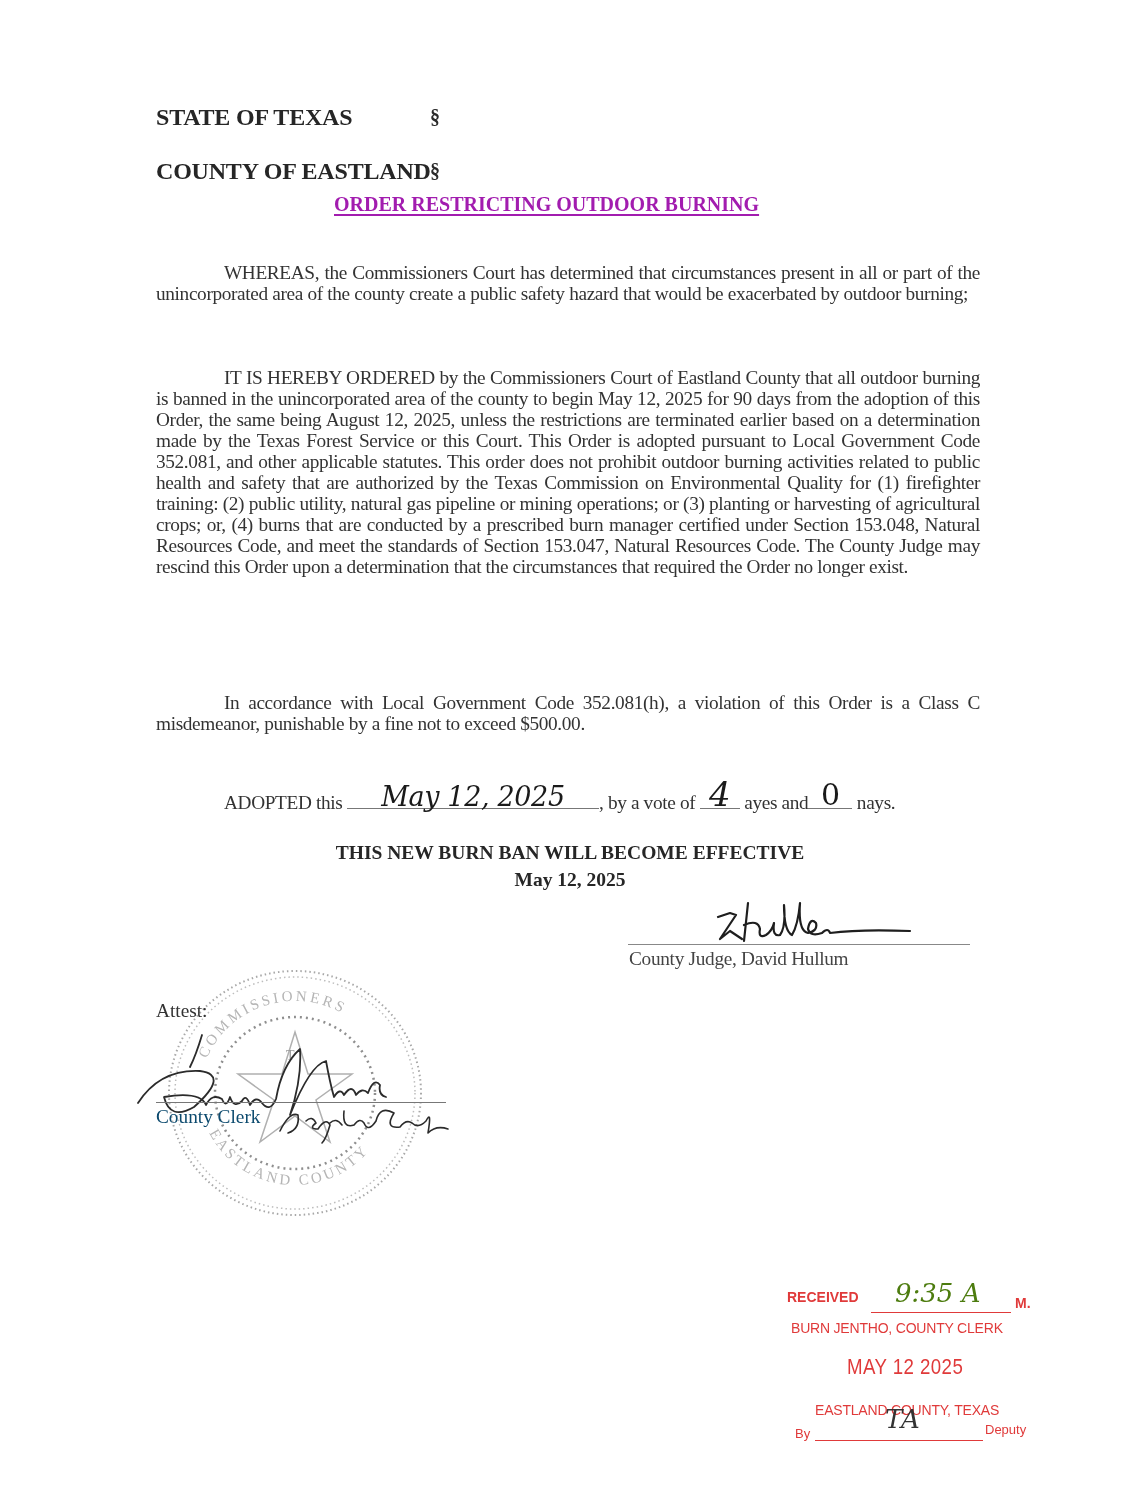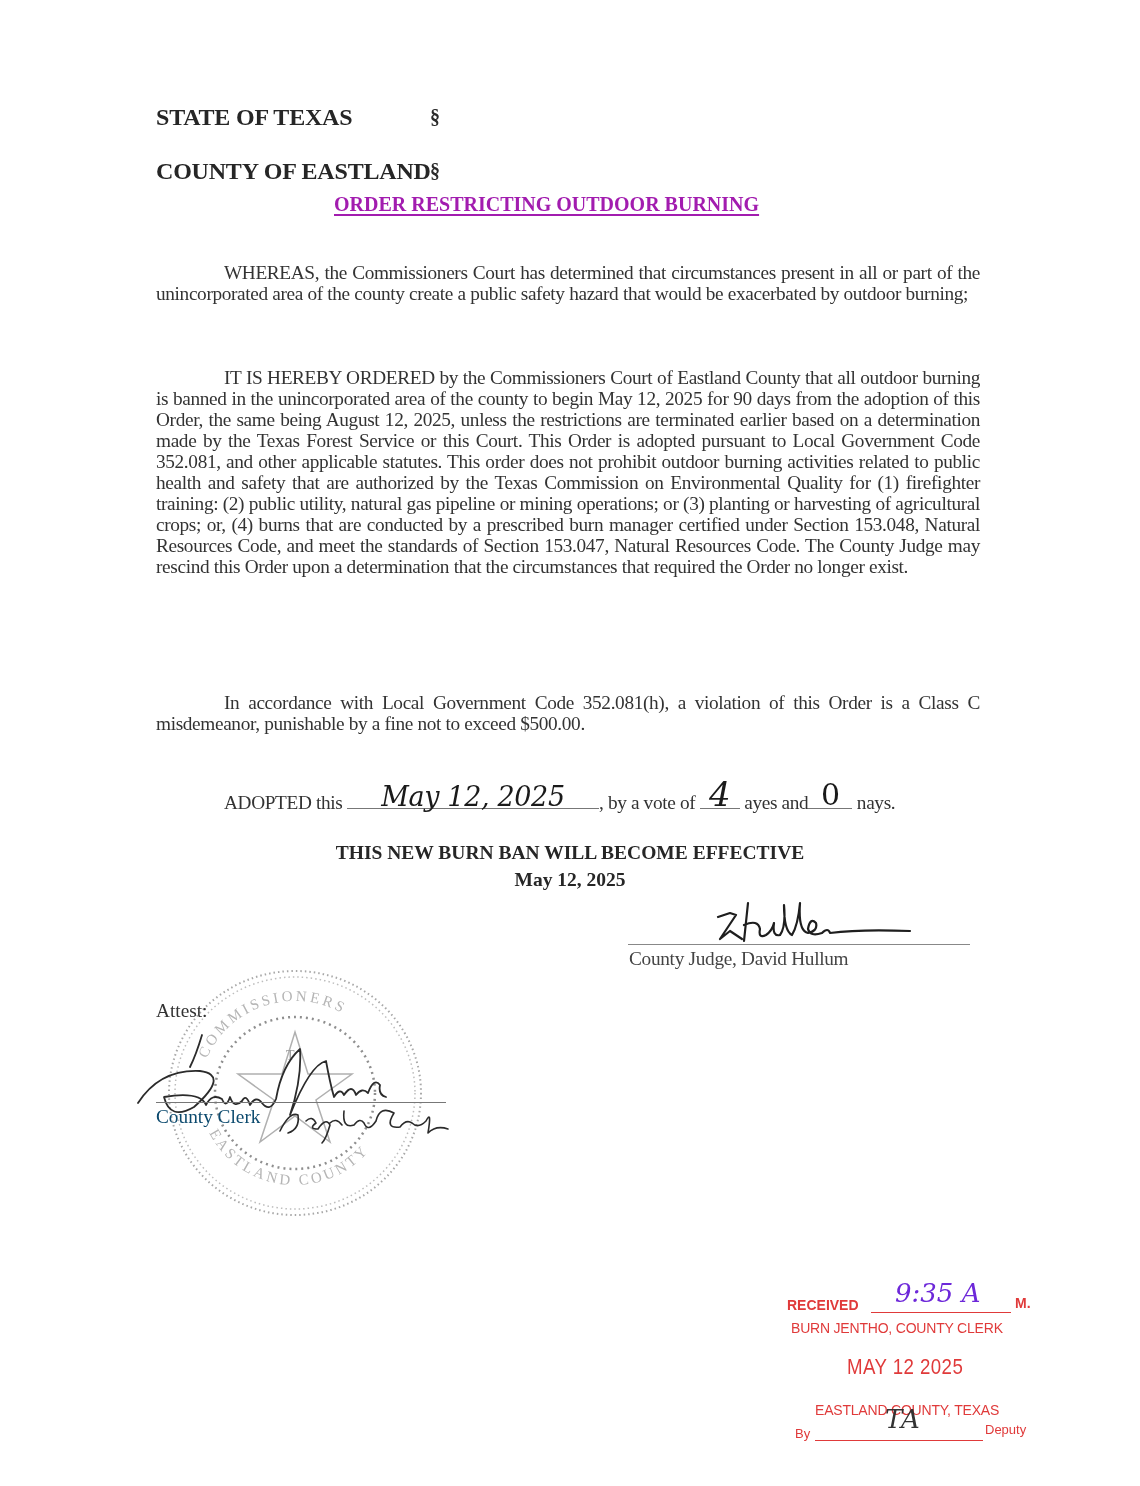--- a/index.html
+++ b/index.html
@@ -82,23 +82,23 @@
 <div class="abs" style="left:156px; top:1000px; font-size:19.3px; color:#333;">Attest:</div>
 <svg class="abs" style="left:130px; top:1025px;" width="340" height="120" viewBox="0 0 340 120">
   <path d="M72 10 Q66 30 60 42 M8 78 Q30 44 70 46 Q100 50 64 82 Q40 96 34 72 Q70 66 76 80 Q82 68 92 74 Q96 84 100 72 Q104 84 112 76 Q116 68 120 80 Q126 70 132 78 Q140 88 146 74 Q152 40 170 24 Q172 54 160 90 Q180 40 196 36 Q200 58 204 72 Q210 62 214 70 Q222 58 226 70 Q232 62 238 68 Q244 52 250 60 Q248 70 256 72" fill="none" stroke="#2b2b2b" stroke-width="1.8" stroke-linecap="round" stroke-linejoin="round"></path>
   <path d="M150 106 Q160 86 168 90 Q170 104 158 108 M176 96 Q182 90 186 98 Q178 104 188 104 Q196 92 200 100 Q196 114 192 118 M200 98 Q206 92 212 100 M214 86 Q212 104 224 100 Q230 92 234 98 Q238 108 246 96 Q250 80 264 88 Q254 104 270 102 Q276 94 282 98 Q288 104 296 96 Q302 84 298 108 Q306 100 318 104" fill="none" stroke="#2b2b2b" stroke-width="1.6" stroke-linecap="round" stroke-linejoin="round"></path>
 </svg>
 
 <div class="abs sigline" style="left:156px; top:1102px; width:290px; border-top-color:#777;"></div>
 <div class="abs" style="left:156px; top:1106px; font-size:19.3px; color:#0c4a6e;">County Clerk</div>
 
 <div class="abs stamp" style="left:785px; top:1278px; width:260px; height:170px;">
-  <div class="abs" style="left:2px; top:19px; font-size:14px; font-weight:bold;">RECEIVED</div>
+  <div class="abs" style="left:2px; top:11px; font-size:14px; font-weight:bold;">RECEIVED</div>
   <div class="abs" style="left:86px; top:34px; width:140px; border-top:1.5px solid #e03a3a;"></div>
-  <div class="abs" style="left:110px; top:0px; font-size:26px; font-family:'DejaVu Serif', serif; font-style:italic; color:#6d28d9;">9:35 A</div>
+  <div class="abs" style="left:110px; top:0px; font-size:26px; font-family:'DejaVu Serif', serif; font-style:italic; color:#4d7c0f;">9:35 A</div>
   <div class="abs" style="left:230px; top:17px; font-size:14px; font-weight:bold;">M.</div>
   <div class="abs" style="left:6px; top:42px; font-size:14px; letter-spacing:-0.2px;">BURN JENTHO, COUNTY CLERK</div>
   <div class="abs" style="left:62px; top:76px; font-size:22px; letter-spacing:0.5px; transform:scaleX(0.85); transform-origin:left;">MAY 12 2025</div>
   <div class="abs" style="left:30px; top:124px; font-size:14px; letter-spacing:-0.2px;">EASTLAND COUNTY, TEXAS</div>
   <div class="abs" style="left:10px; top:148px; font-size:13px;text-align:right;">By</div>
   <div class="abs" style="left:30px; top:162px; width:168px; border-top:1.3px solid #e03a3a;"></div>
   <div class="abs" style="left:100px; top:126px; font-size:26px; font-family:'DejaVu Serif', serif; font-style:italic; color:#333;">TA</div>
   <div class="abs" style="left:200px; top:144px; font-size:13px;">Deputy</div>
 </div>
 

